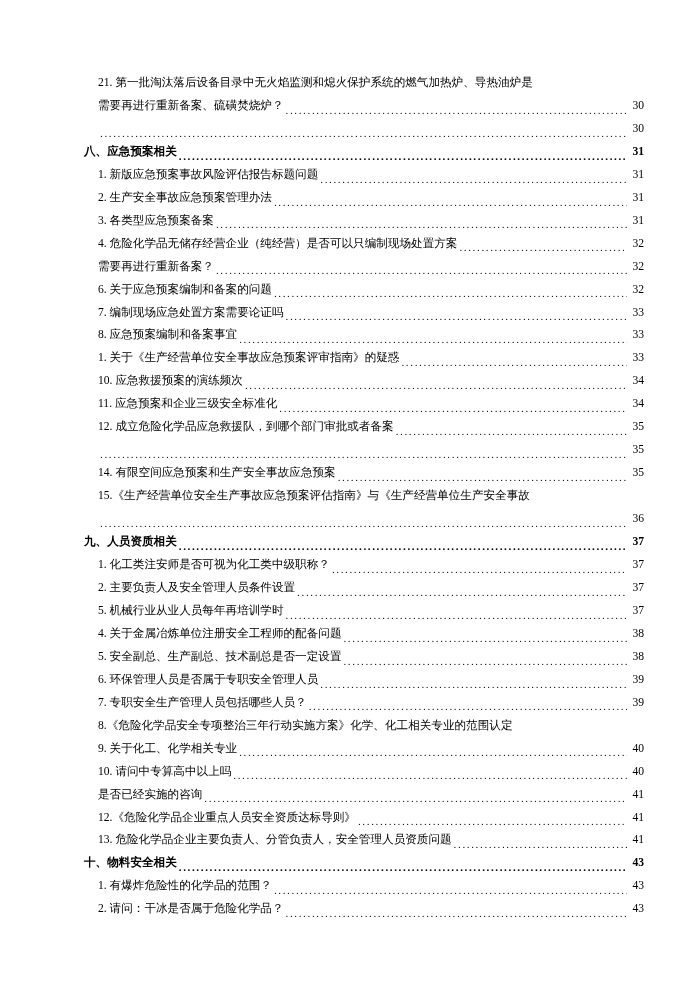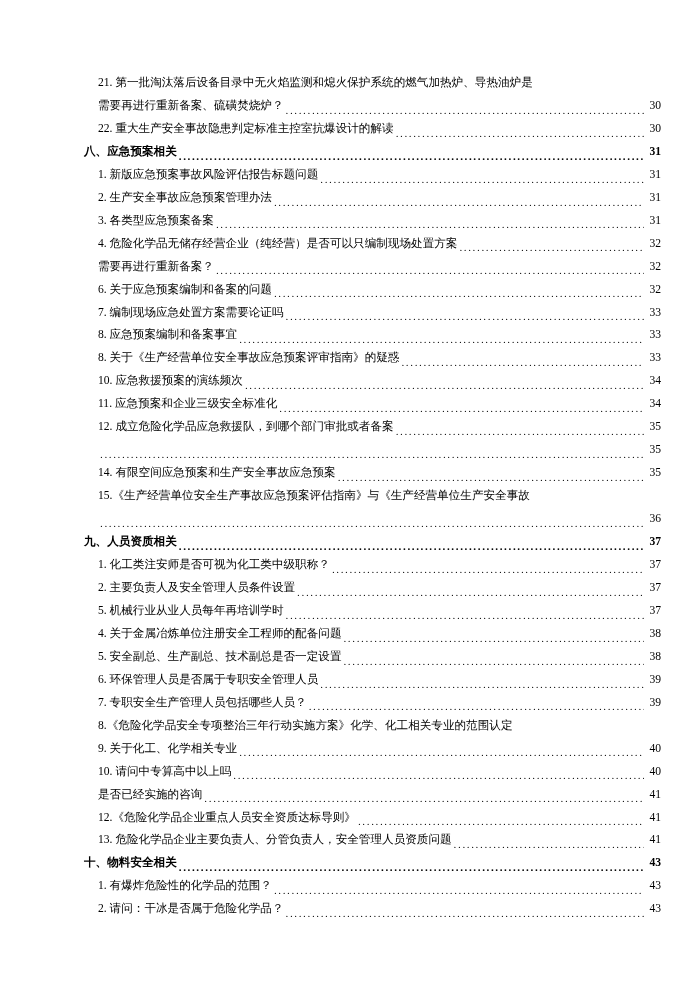--- a/index.html
+++ b/index.html
@@ -12,21 +12,21 @@
     background: #ffffff;
     font-family: "Liberation Serif", "DejaVu Serif", serif;
     color: #000000;
     overflow: hidden;
   }
   .page {
     position: relative;
     width: 700px;
     height: 808px;
     box-sizing: border-box;
-    padding: 72px 39px 40px 62px;
+    padding: 72px 56px 40px 62px;
   }
   .toc {
     font-size: 11.6px;
     line-height: 1.98;
   }
   .entry {
     display: block;
     position: relative;
     white-space: nowrap;
   }
@@ -79,21 +79,20 @@
       </div>
       <div class="entry cont">
         <div class="row">
           <span class="txt">需要再进行重新备案、硫磺焚烧炉？</span>
           <span class="leader">........................................................................................................................................................................................................</span>
           <span class="pg">30</span>
         </div>
       </div>
       <div class="entry lvl-1">
         <div class="row">
-          <span class="txt">22. 重大生产安全事故隐患判定标准主控室抗爆设计的解读</span>
           <span class="leader">........................................................................................................................................................................................................</span>
           <span class="pg">30</span>
         </div>
       </div>
       <div class="entry lvl-h bold">
         <div class="row">
           <span class="txt">八、应急预案相关</span>
           <span class="leader">........................................................................................................................................................................................................</span>
           <span class="pg">31</span>
         </div>
@@ -149,21 +148,21 @@
       </div>
       <div class="entry lvl-1">
         <div class="row">
           <span class="txt">8. 应急预案编制和备案事宜</span>
           <span class="leader">........................................................................................................................................................................................................</span>
           <span class="pg">33</span>
         </div>
       </div>
       <div class="entry lvl-1">
         <div class="row">
-          <span class="txt">8. 关于《生产经营单位安全事故应急预案评审指南》的疑惑</span>
+          <span class="txt">1. 关于《生产经营单位安全事故应急预案评审指南》的疑惑</span>
           <span class="leader">........................................................................................................................................................................................................</span>
           <span class="pg">33</span>
         </div>
       </div>
       <div class="entry lvl-1">
         <div class="row">
           <span class="txt">10. 应急救援预案的演练频次</span>
           <span class="leader">........................................................................................................................................................................................................</span>
           <span class="pg">34</span>
         </div>

